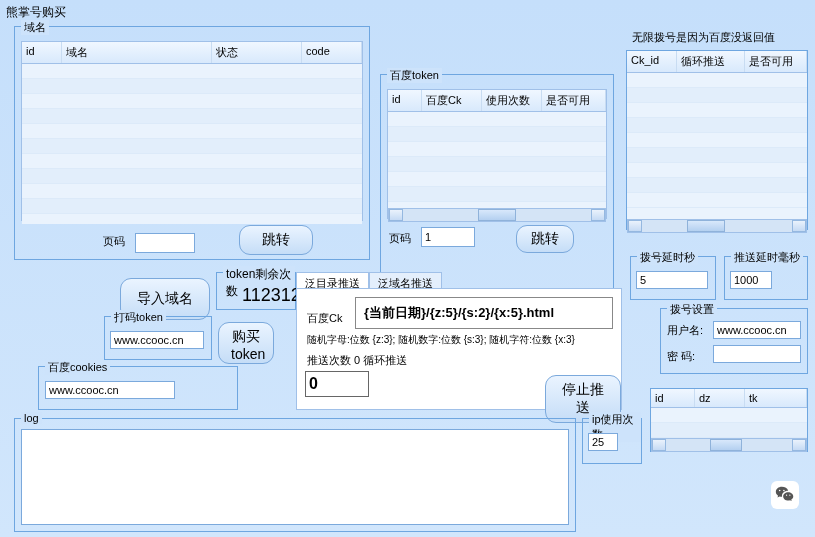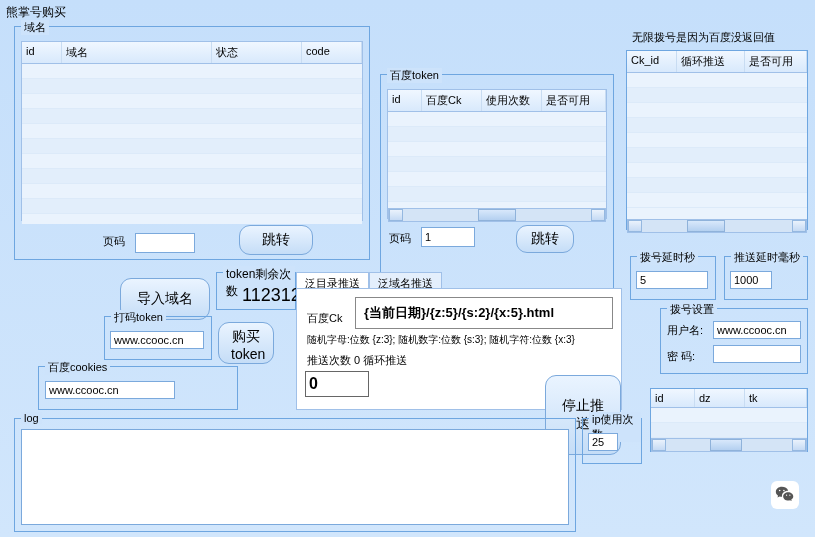--- a/index.html
+++ b/index.html
@@ -175,21 +175,21 @@
 <div class="tab-bar" style="left:296px;top:272px;">
   <div class="tab active">泛目录推送</div>
   <div class="tab">泛域名推送</div>
 </div>
 <div class="tab-panel" style="left:296px;top:288px;width:326px;height:122px;">
   <span class="small-label" style="position:absolute;left:10px;top:22px;">百度Ck</span>
   <div class="url-box" style="position:absolute;left:58px;top:8px;width:258px;">{当前日期}/{z:5}/{s:2}/{x:5}.html</div>
   <div class="small-label" style="position:absolute;left:10px;top:44px;font-size:10px;">随机字母:位数 {z:3}; 随机数字:位数 {s:3}; 随机字符:位数 {x:3}</div>
   <div class="small-label" style="position:absolute;left:10px;top:64px;">推送次数  0 循环推送</div>
   <input type="text" style="position: absolute; left: 8px; top: 82px; width: 64px; height: 26px; font-size: 16px; font-weight: bold; border: 1px solid rgb(102, 102, 102);" value="0">
-  <button class="btn" style="position:absolute;left:248px;top:86px;padding:21px 12px;">停止推送</button>
+  <button class="btn" style="position:absolute;left:248px;top:86px;padding:5px 12px;">停止推送</button>
 </div>
 
 <div class="group" style="left:630px;top:256px;width:86px;height:44px;">
   <span class="group-label">拨号延时秒</span>
   <input type="text" style="position: absolute; left: 5px; top: 14px; width: 72px;" value="5">
 </div>
 
 <div class="group" style="left:724px;top:256px;width:84px;height:44px;">
   <span class="group-label">推送延时毫秒</span>
   <input type="text" style="position: absolute; left: 5px; top: 14px; width: 42px;" value="1000">

